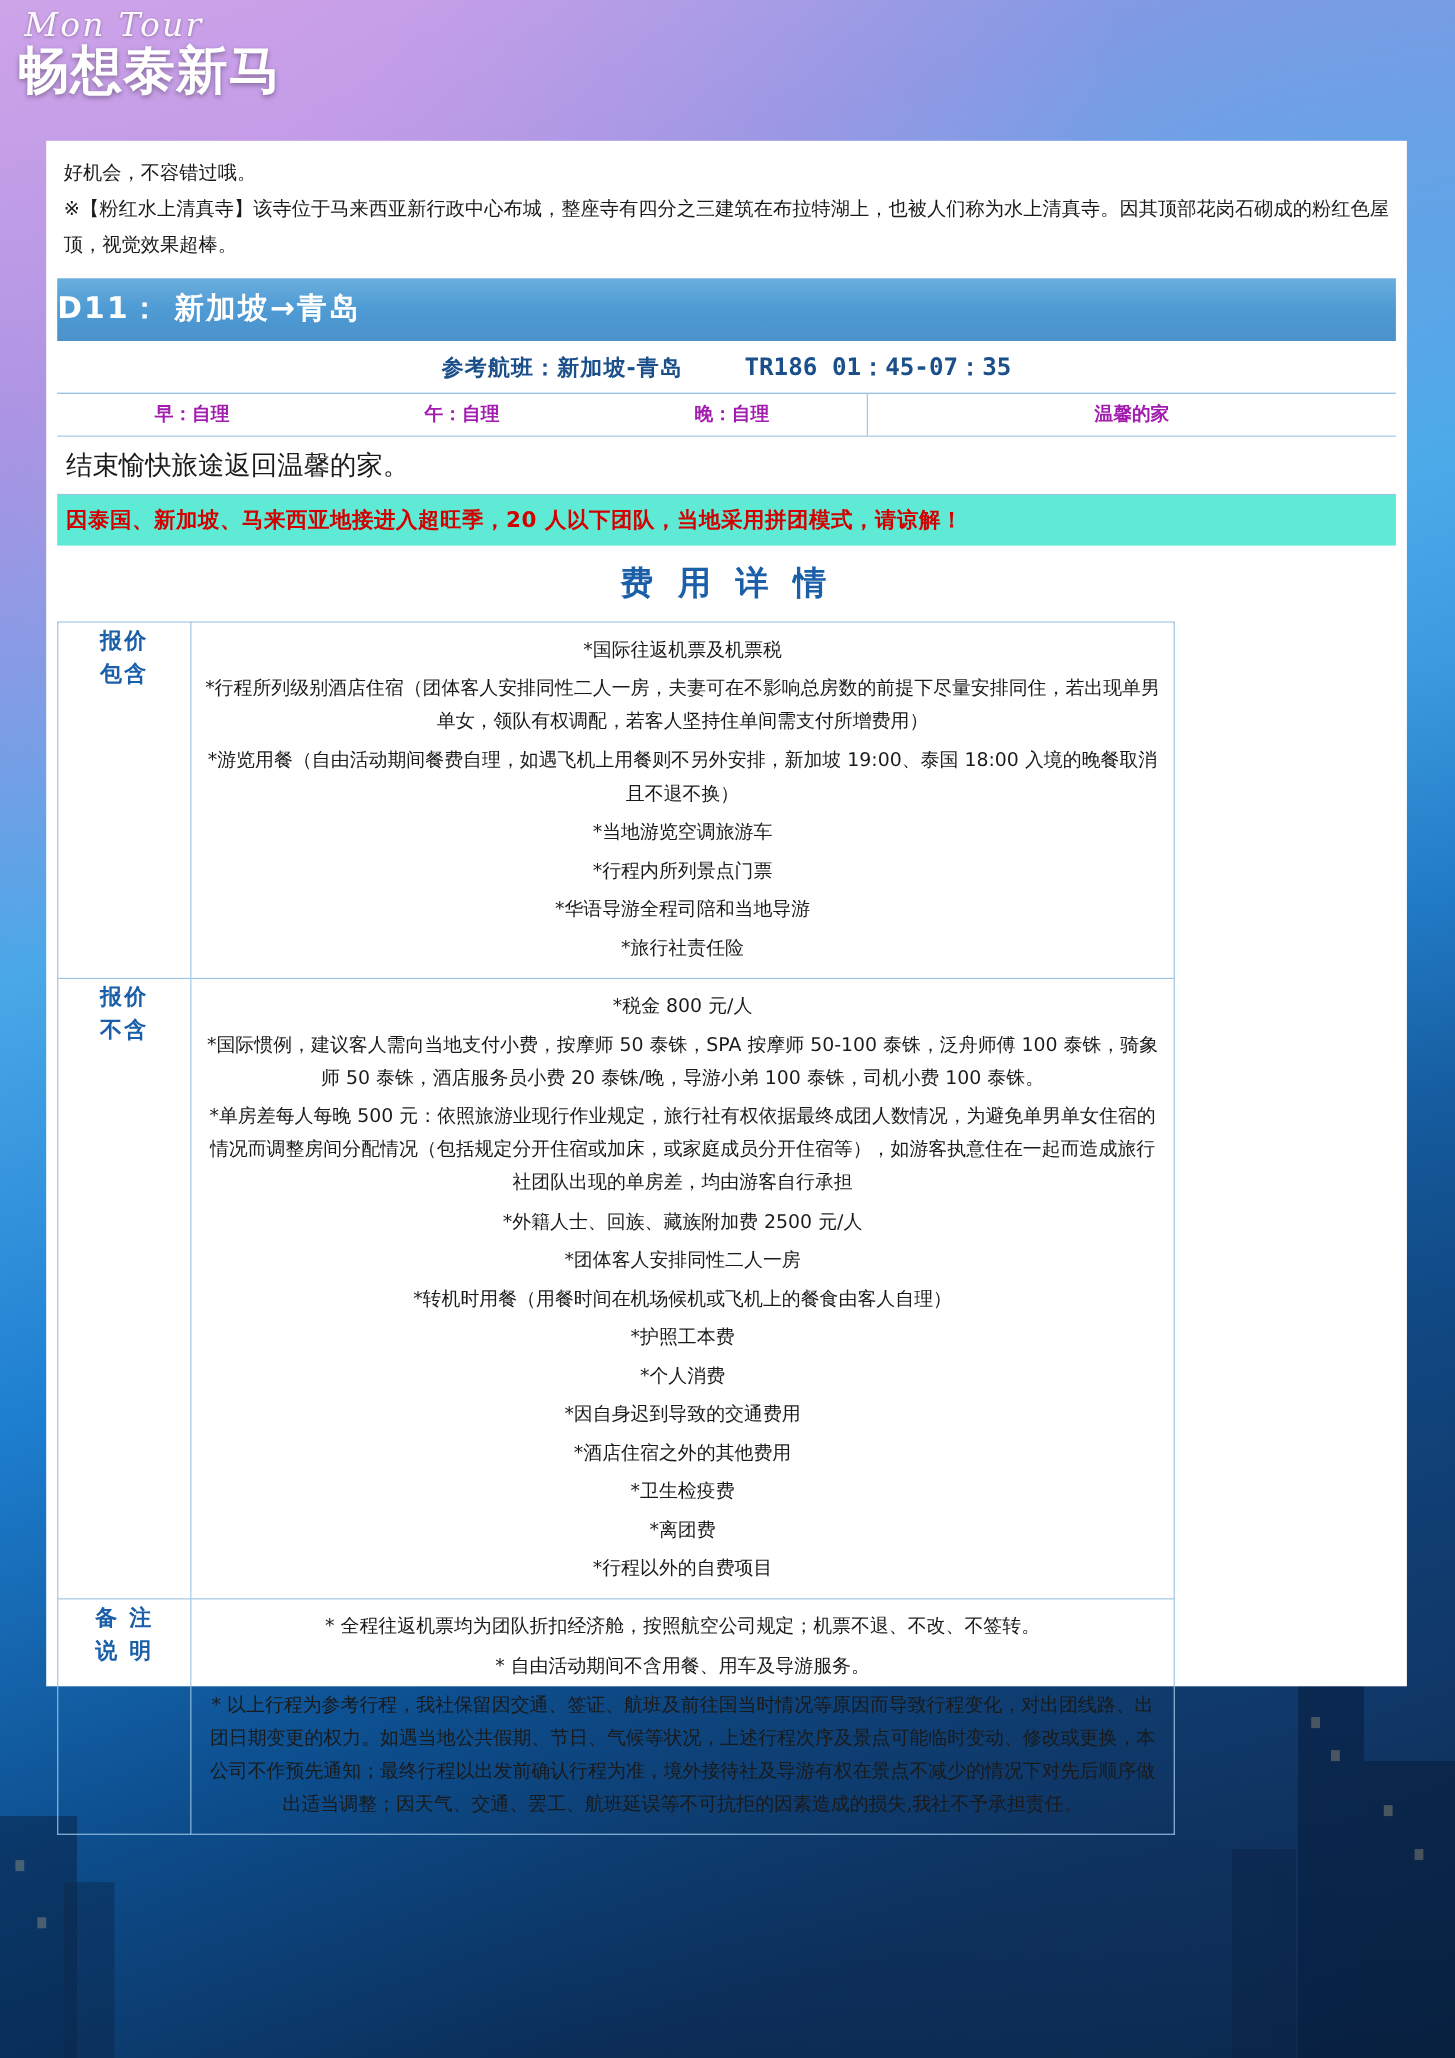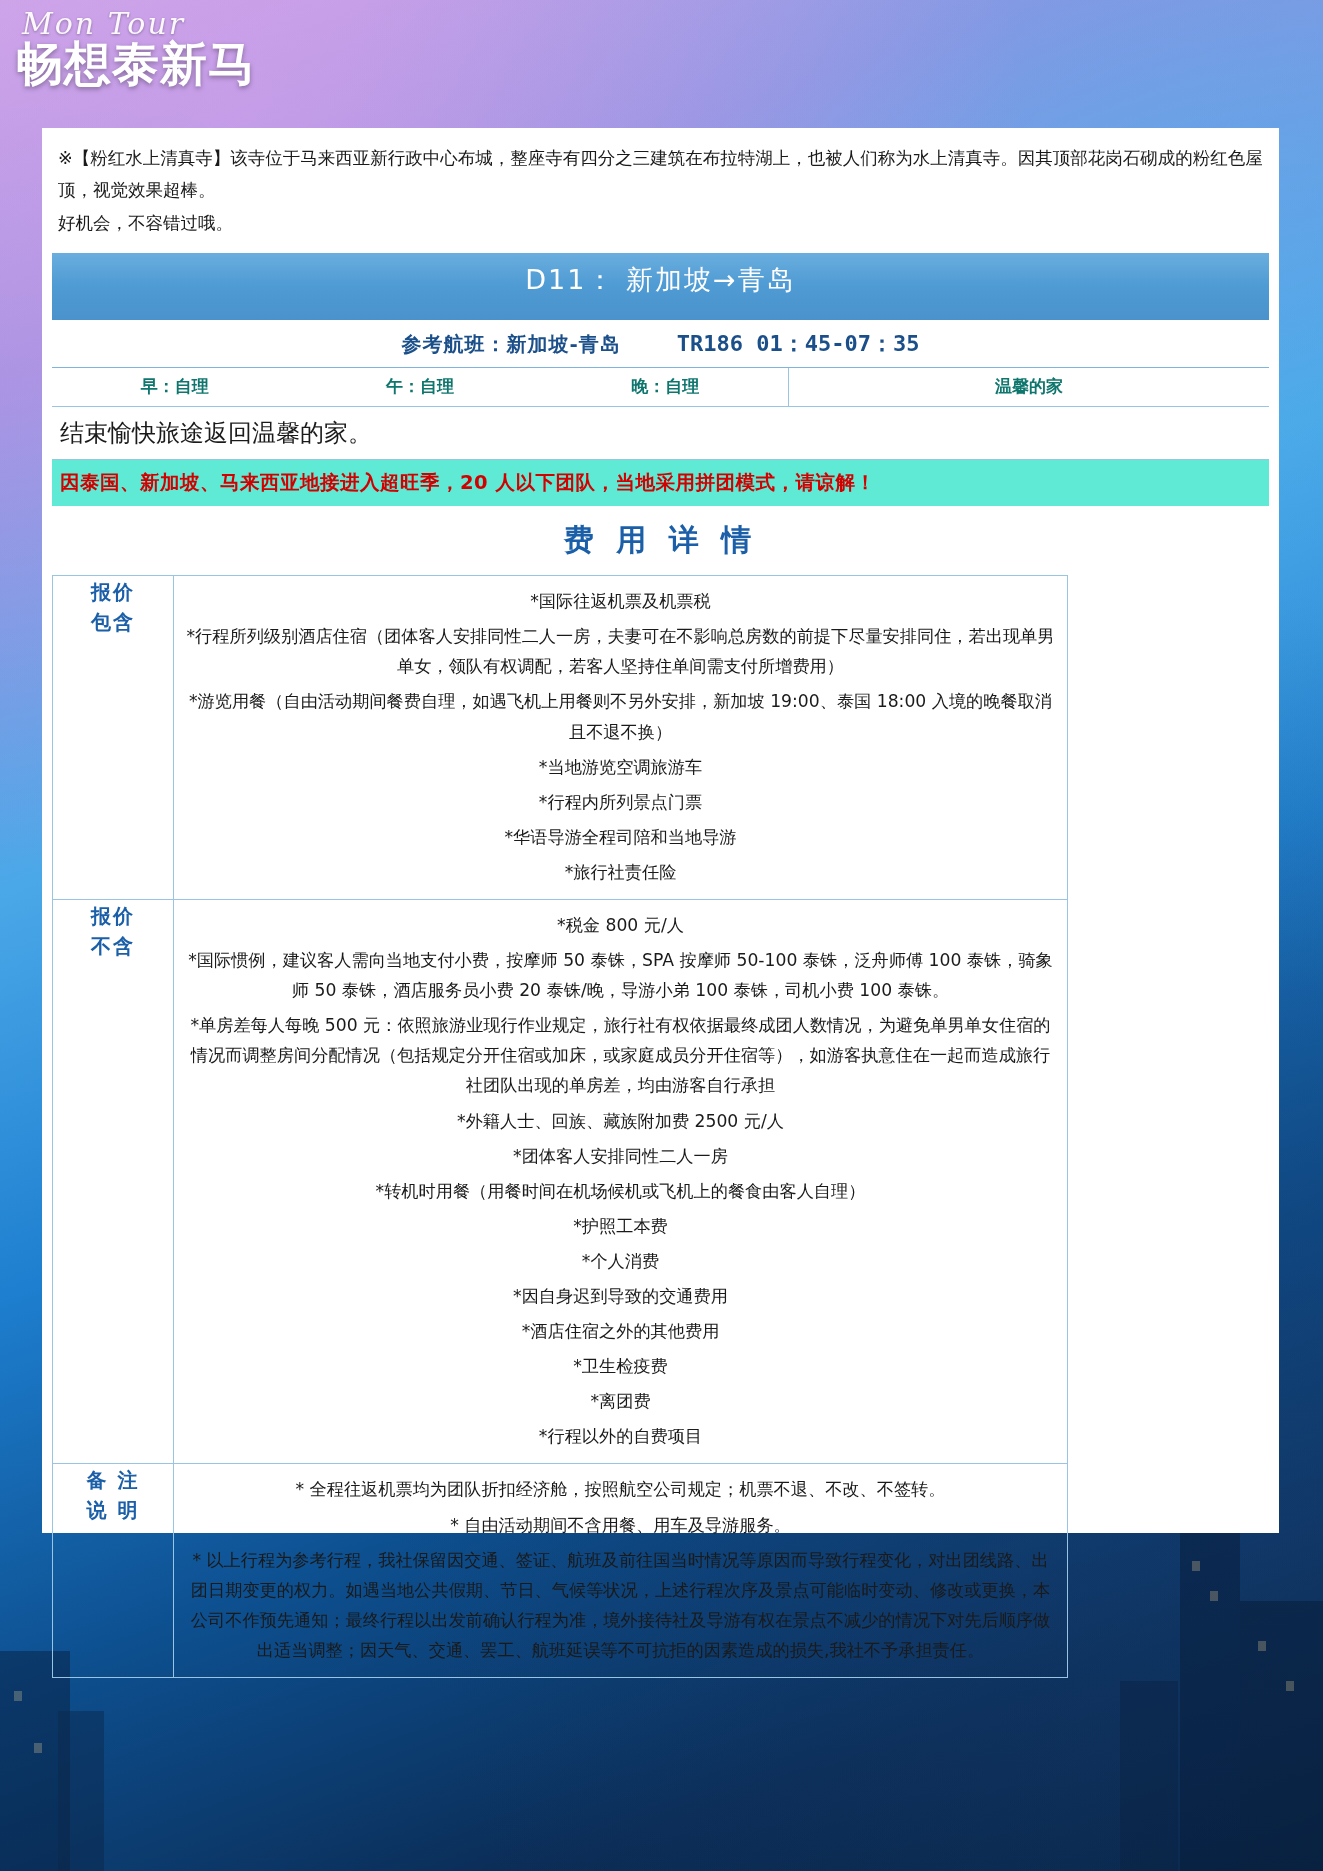--- a/index.html
+++ b/index.html
@@ -73,25 +73,25 @@
     font-size: 17.5px;
     line-height: 1.85;
     color: #1a1a1a;
   }
   .intro p { margin: 0; }
 
   .daybar {
     margin: 10px 10px 0 10px;
     background: linear-gradient(180deg, #6aaede 0%, #4f9bd4 48%, #4a92cc 100%);
     color: #ffffff;
-    text-align: center;
+    text-align: left;
     font-size: 27px;
-    font-weight: normal;
+    font-weight: bold;
     letter-spacing: 2px;
-    padding: 9px 0 22px 0;
+    padding: 9px 0 12px 0;
     font-family: "DejaVu Sans", "Liberation Sans", sans-serif;
   }
   .flightbar {
     margin: 0 10px;
     background: #ffffff;
     color: #1b4f8a;
     text-align: center;
     font-size: 20px;
     font-weight: bold;
     padding: 9px 0 8px 0;
@@ -101,21 +101,21 @@
   .flightbar .mono {
     font-family: "DejaVu Sans Mono", "Liberation Mono", monospace;
     font-size: 22px;
     letter-spacing: 0px;
   }
 
   .mealsrow {
     margin: 0 10px;
     display: flex;
     border-bottom: 1px solid #9ac4e4;
-    color: #0f766e;
+    color: #a21caf;
     font-size: 17px;
     font-weight: bold;
     align-items: flex-end;
   }
   .mealsrow .meals {
     flex: 0 0 736px;
     display: flex;
     justify-content: space-around;
     padding: 7px 0 8px 0;
     border-right: 1px solid #9ac4e4;
@@ -207,22 +207,22 @@
 </svg>
 
 <div class="logo">
   <div class="script">Mon Tour</div>
   <div class="cn">畅想泰新马</div>
 </div>
 
 <div class="page">
 
   <div class="intro">
+    <p>好机会，不容错过哦。</p>
     <p>※【粉红水上清真寺】该寺位于马来西亚新行政中心布城，整座寺有四分之三建筑在布拉特湖上，也被人们称为水上清真寺。因其顶部花岗石砌成的粉红色屋顶，视觉效果超棒。</p>
-    <p>好机会，不容错过哦。</p>
   </div>
 
   <div class="daybar">D11：  新加坡→青岛</div>
 
   <div class="flightbar">
     <span>参考航班：新加坡-青岛</span>
     <span style="display:inline-block;width:40px"></span>
     <span class="mono">TR186 01：45-07：35</span>
   </div>
 

